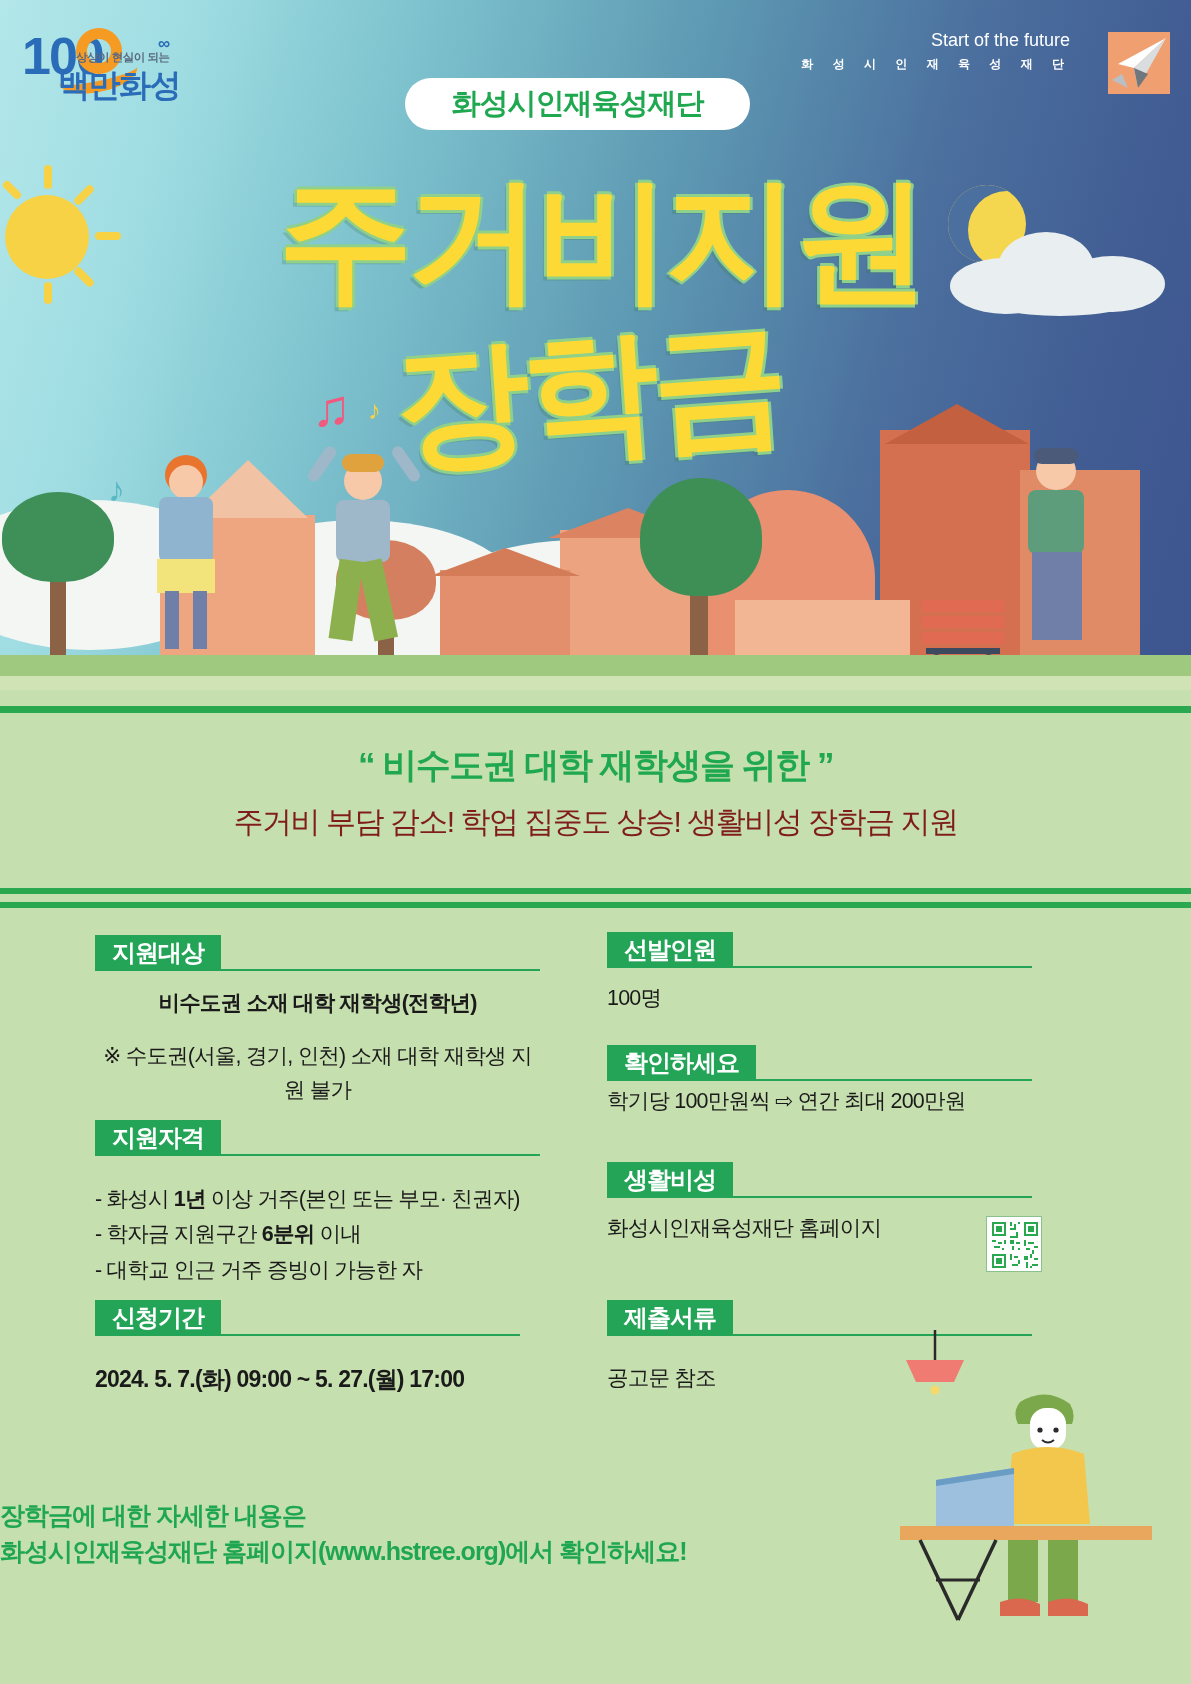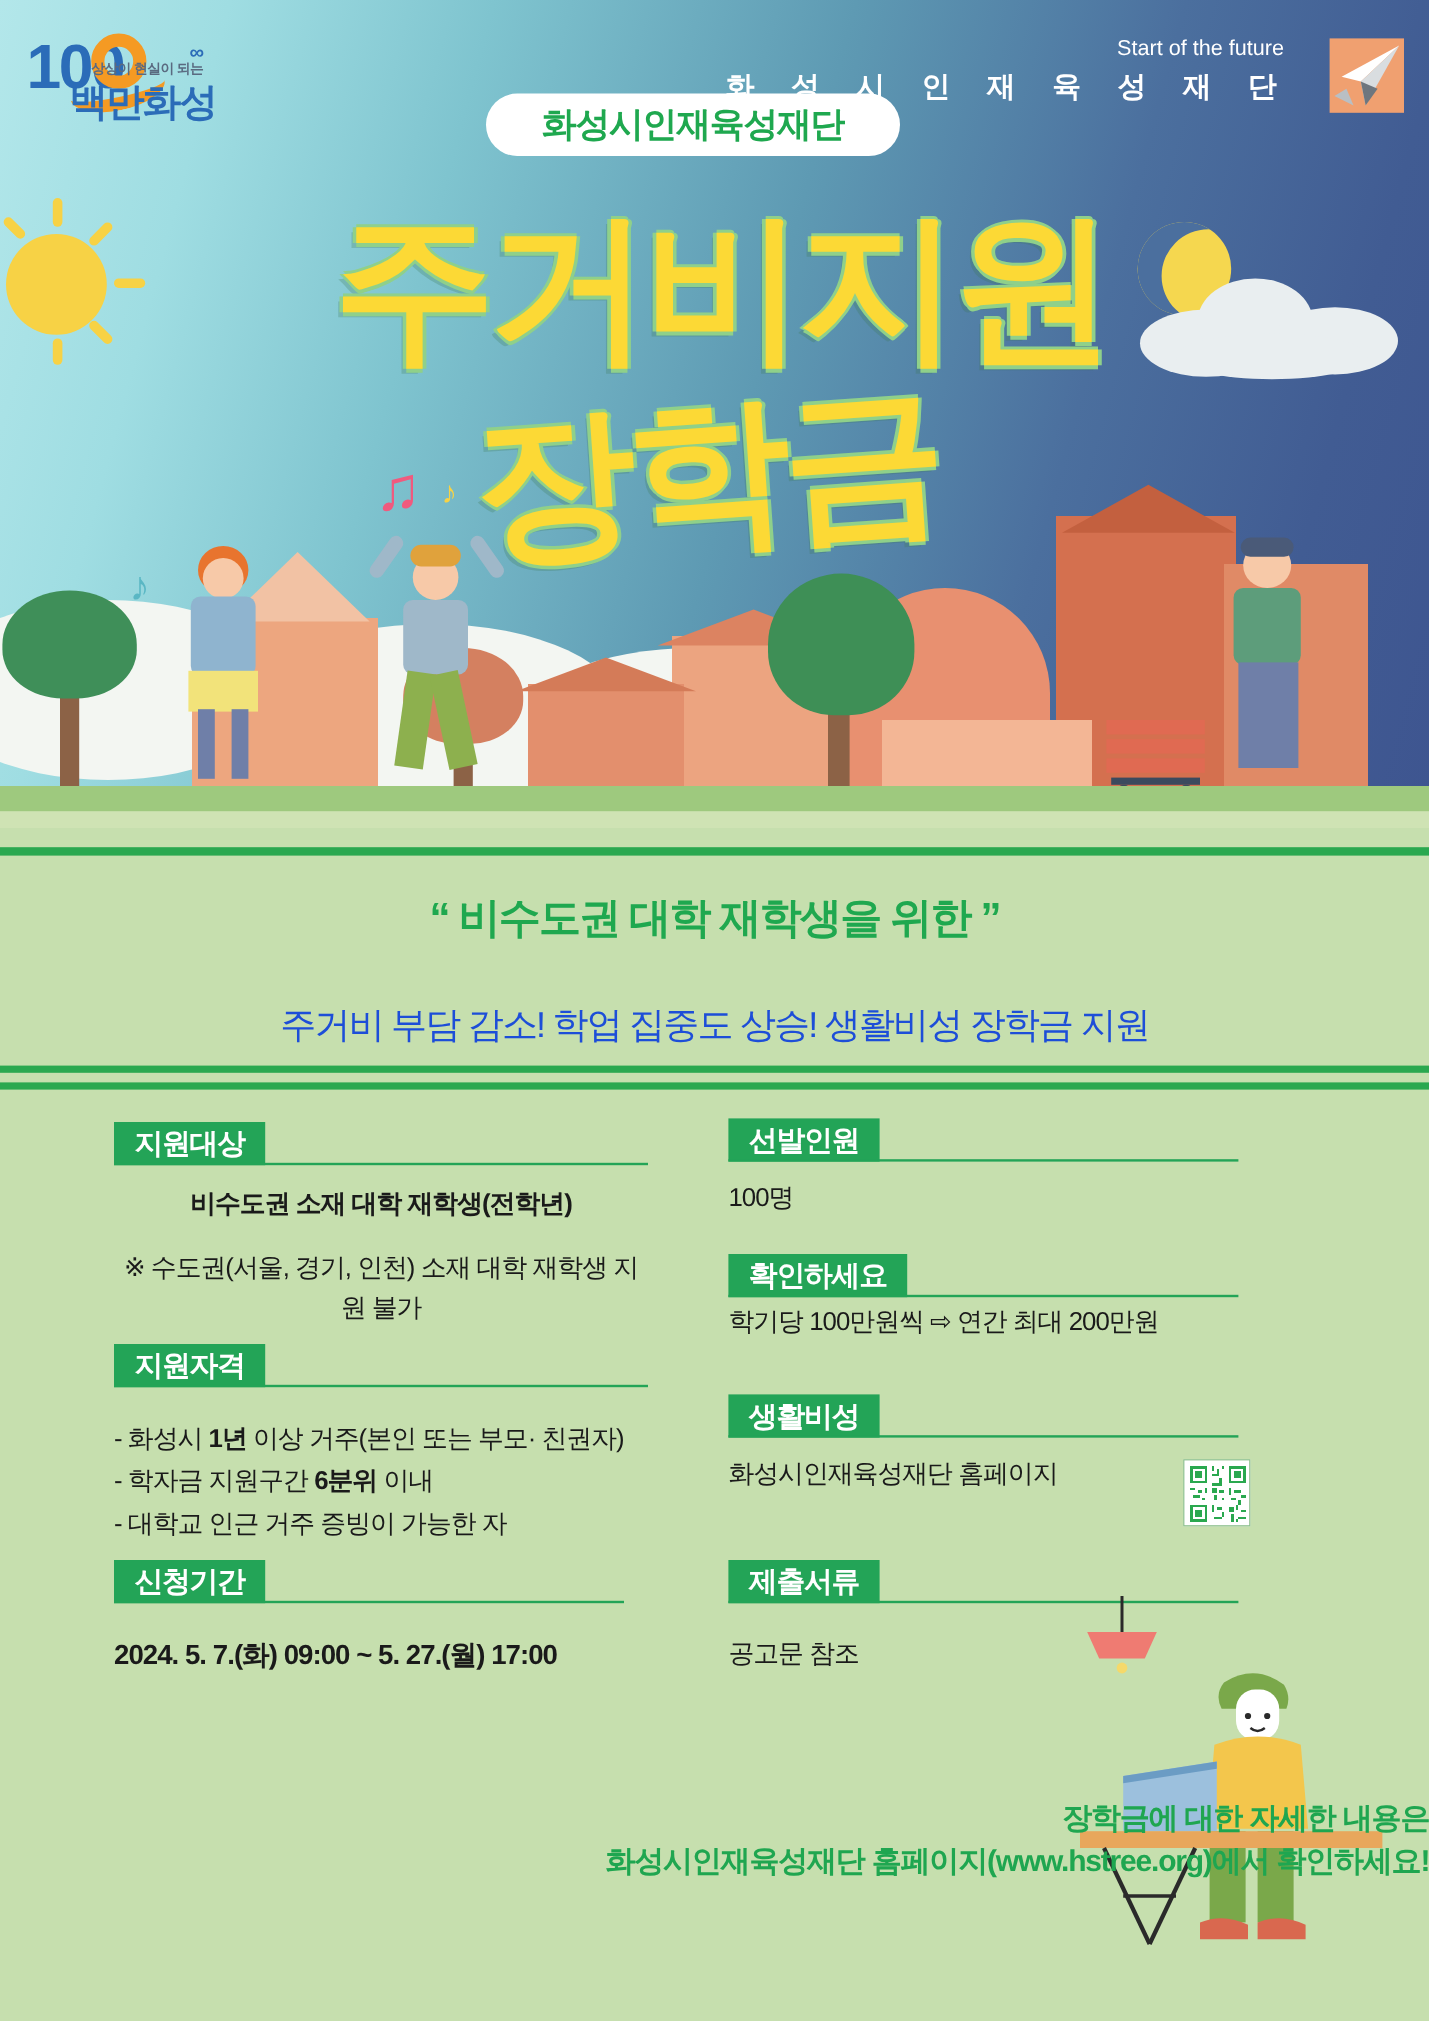--- a/index.html
+++ b/index.html
@@ -48,22 +48,22 @@
   .h { position:absolute; }
   .tree-trunk { position:absolute; background:#8c6246; }
   .tree-top { position:absolute; border-radius:50% 50% 45% 45%; }
 
   
   .body-area { position:absolute; left:0; top:680px; width:1191px; height:1004px; background:#c6dfae; }
   .rule { position:absolute; background:#2aa84f; }
 
   .tagline { position:absolute; width:1191px; text-align:center; color:#1fa84f;
     font-size:35px; font-weight:bold; letter-spacing:-1.5px; }
-  .subline { position:absolute; width:1191px; text-align:center; color:#1d4ed8;
-    font-size:30px; letter-spacing:-1.5px;margin-top:32px; }
+  .subline { position:absolute; width:1191px; text-align:center; color:#7f1d1d;
+    font-size:30px; letter-spacing:-1.5px; }
 
   
   .sect { position:absolute; }
   .sect-head { position:relative; height:36px; }
   .sect-label { position:absolute; left:0; top:0; height:36px; padding:0 17px;
     background:#23a457; color:#fff; font-size:24px; font-weight:bold; letter-spacing:-1px;
     display:flex; align-items:center; }
   .sect-underline { position:absolute; left:0; bottom:0; height:2px; background:#23a457; }
   .sect-body { margin-top:16px; font-size:21.5px; color:#1a1a1a; letter-spacing:-0.8px; line-height:1.55; }
   .sect-body .b { font-weight:bold; }
@@ -71,29 +71,29 @@
 
   
   .qr { position:absolute; left:986px; top:1216px; width:56px; height:56px; background:#fff; padding:3px;
         border:1px solid #8bbf8b; }
   .qr svg { display:block; }
 
   
   .desk { position:absolute; left:880px; top:1330px; width:300px; height:300px; }
 
   
-  .footer { position:absolute; left:0; top:1497px; width:1191px; text-align:right;
+  .footer { position:absolute; left:0; top:1497px; width:1191px; text-align:left;
     color:#1fa650; font-size:25px; font-weight:bold; letter-spacing:-1px; line-height:1.45; }
 
   
   .logo-left { position:absolute; left:22px; top:22px; width:220px; height:80px; }
   .logo-right { position:absolute; left:780px; top:30px; width:390px; height:70px; }
   .sotf { position:absolute; right:100px; top:0; color:#fff; font-size:18px; }
-  .foundation-ko { position:absolute; right:98px; top:26px; color:#fff; font-size:24px;
-    font-weight:bold; letter-spacing:8px; white-space:nowrap;font-family:Liberation Mono, monospace; }
+  .foundation-ko { position:absolute; right:98px; top:26px; color:#fff; font-size:12px;
+    font-weight:bold; letter-spacing:8px; white-space:nowrap; }
   .plane-box { position:absolute; right:0; top:2px; width:62px; height:62px; background:#f0a070; }
 </style>
 </head>
 <body>
 
 <div class="hero">
 
   <div class="sun">
     <div class="sun-core"></div>
     <div class="ray" style="left:44px;top:0px;width:8px;height:24px;"></div>

